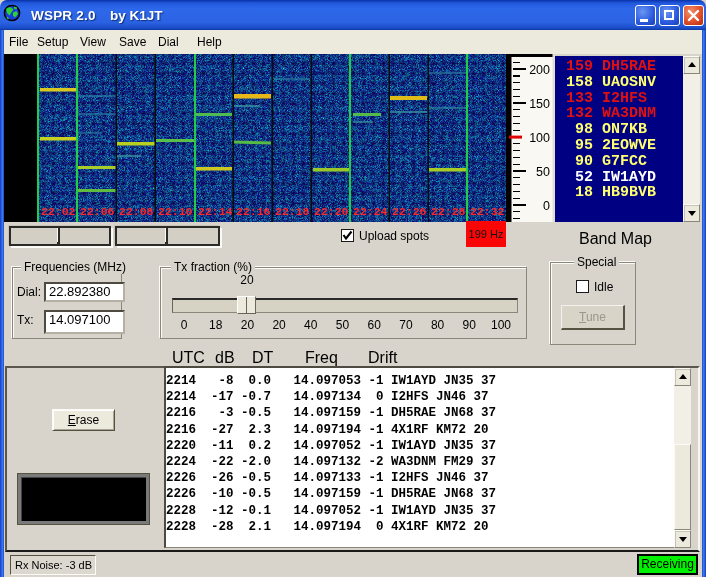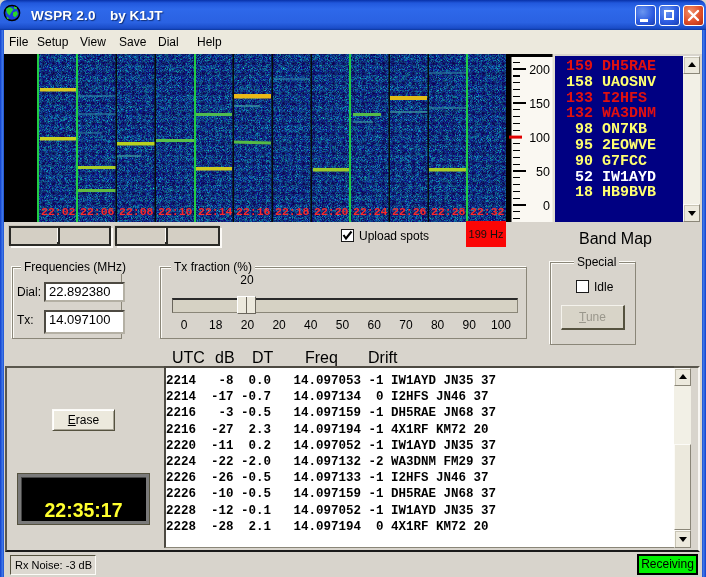--- a/index.html
+++ b/index.html
@@ -303,18 +303,17 @@
     <div class="tri-up"></div>
   </div>
 <div class="abs sb-track" style="left:674px;top:386px;height:144px"></div>
 <div class="abs sb-thumb" style="left:674px;top:444px;height:86px"></div>
 <div class="abs sb-btn" style="left:674px;top:530px;height:18px">
     <div class="tri-dn"></div>
   </div>
 
 <div id="erase" class="abs"><span style="text-decoration:underline">E</span>rase</div>
 <div id="clock" class="abs">
-    <div class="l2">22:35:17</div>
   </div>
 
 <div id="statusbar" class="abs"></div>
 <div id="rxnoise" class="abs">Rx Noise: -3 dB</div>
 <div id="receiving" class="abs">Receiving</div>
 
 </body></html>

